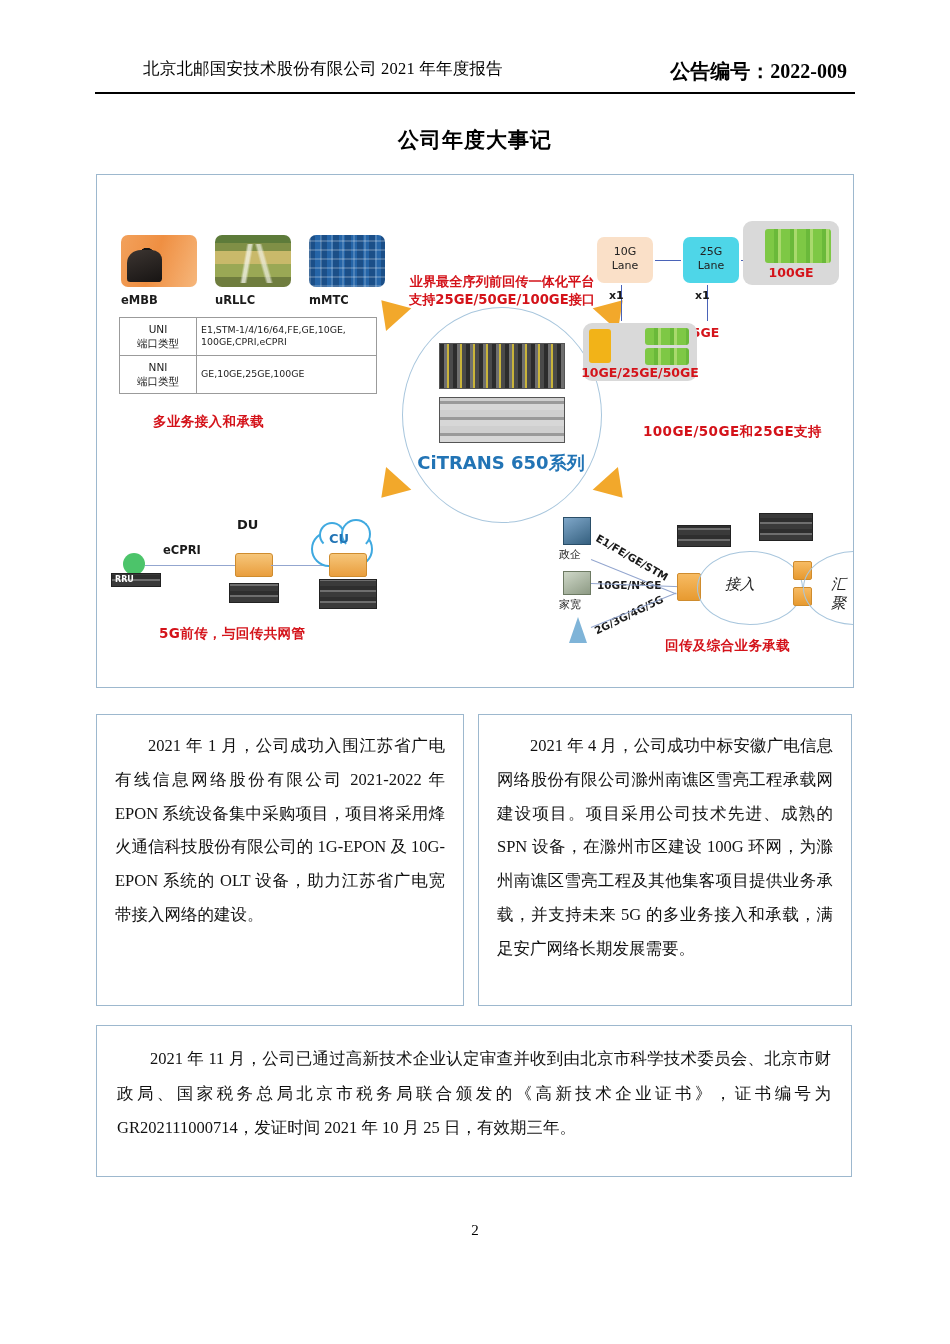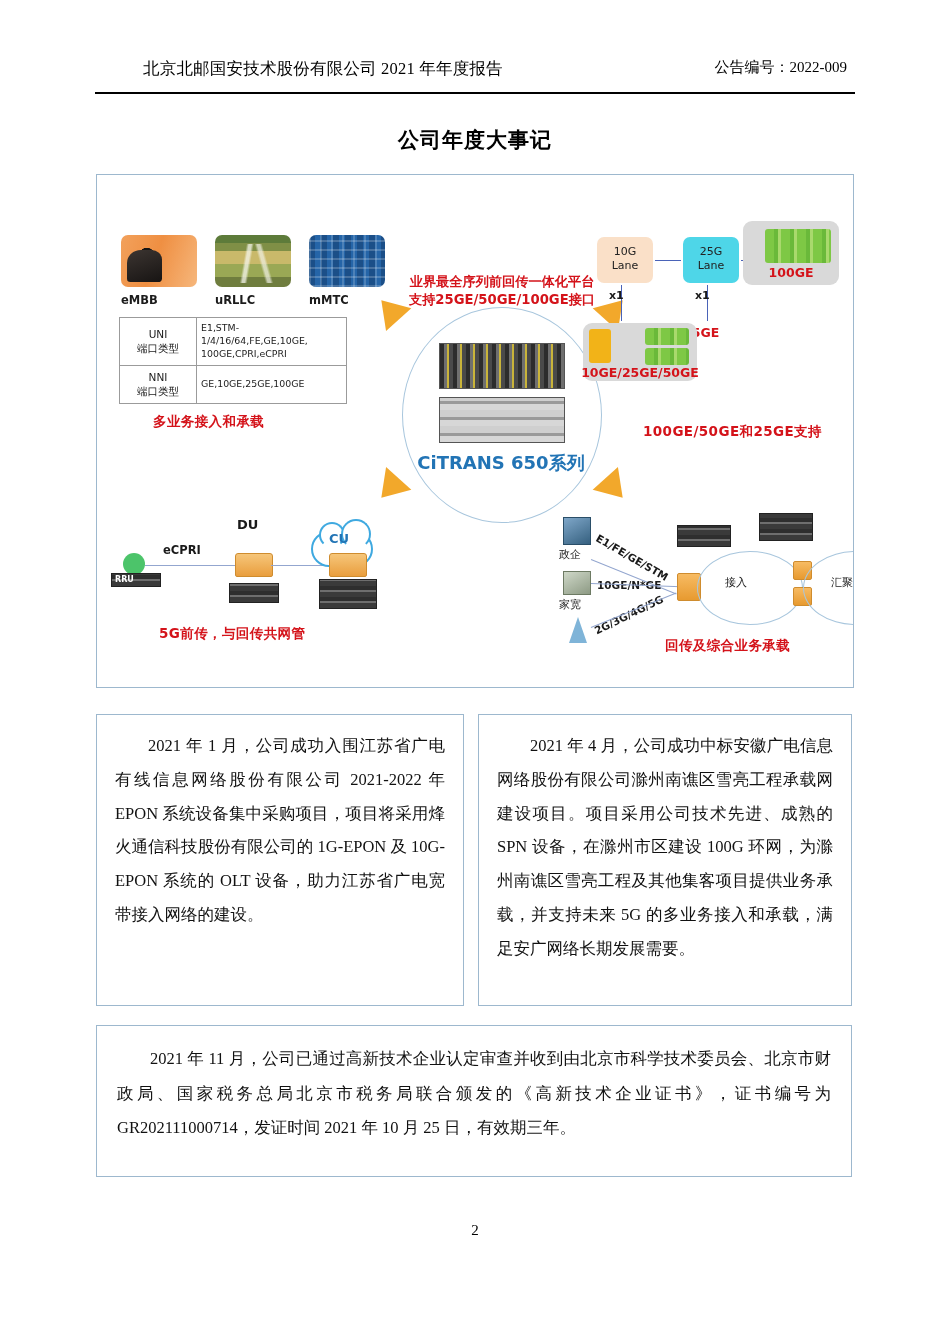--- a/index.html
+++ b/index.html
@@ -29,22 +29,23 @@
     left: 48px;
     top: 0;
     font-size: 16.5px;
     letter-spacing: .2px;
     white-space: nowrap;
   }
   .page-header .hdr-right {
     position: absolute;
     right: 8px;
     top: 0;
-    font-size: 15px;
+    font-size: 20px;
     white-space: nowrap;
+    font-weight: bold;
   }
   .header-rule {
     position: absolute;
     left: 95px;
     top: 92px;
     width: 760px;
     height: 0;
     border-top: 2.2px solid #000;
   }
 
@@ -134,21 +135,21 @@
     text-align: left;
     font-weight: bold;
     font-size: 11.5px;
     color: #1b1b1b;
   }
 
   
   .port-table {
     position: absolute;
     left: 22px; top: 142px;
-    width: 228px;
+    width: 258px;
     border: 1px solid #9b9b9b;
     border-collapse: collapse;
     background: #fff;
   }
   .port-table td {
     border: 1px solid #9b9b9b;
     font-size: 9.4px;
     color: #1a1a1a;
     padding: 4px 4px;
     line-height: 1.38;
@@ -328,23 +329,24 @@
   }
 
   
   .ring {
     position: absolute;
     border: 1.4px solid #a8c6dd;
     border-radius: 50%;
   }
   .ring-txt {
     position: absolute;
-    font-size: 11px;
+    font-size: 15px;
     color: #222;
     font-weight: 500;
+    font-style: italic;
   }
   .sw-node {
     position: absolute;
     width: 17px; height: 17px;
     background: linear-gradient(180deg,#f7bb63,#e79a30);
     border: 1px solid #cf8c2e;
     border-radius: 2px;
   }
   .slant-lbl {
     position: absolute;

